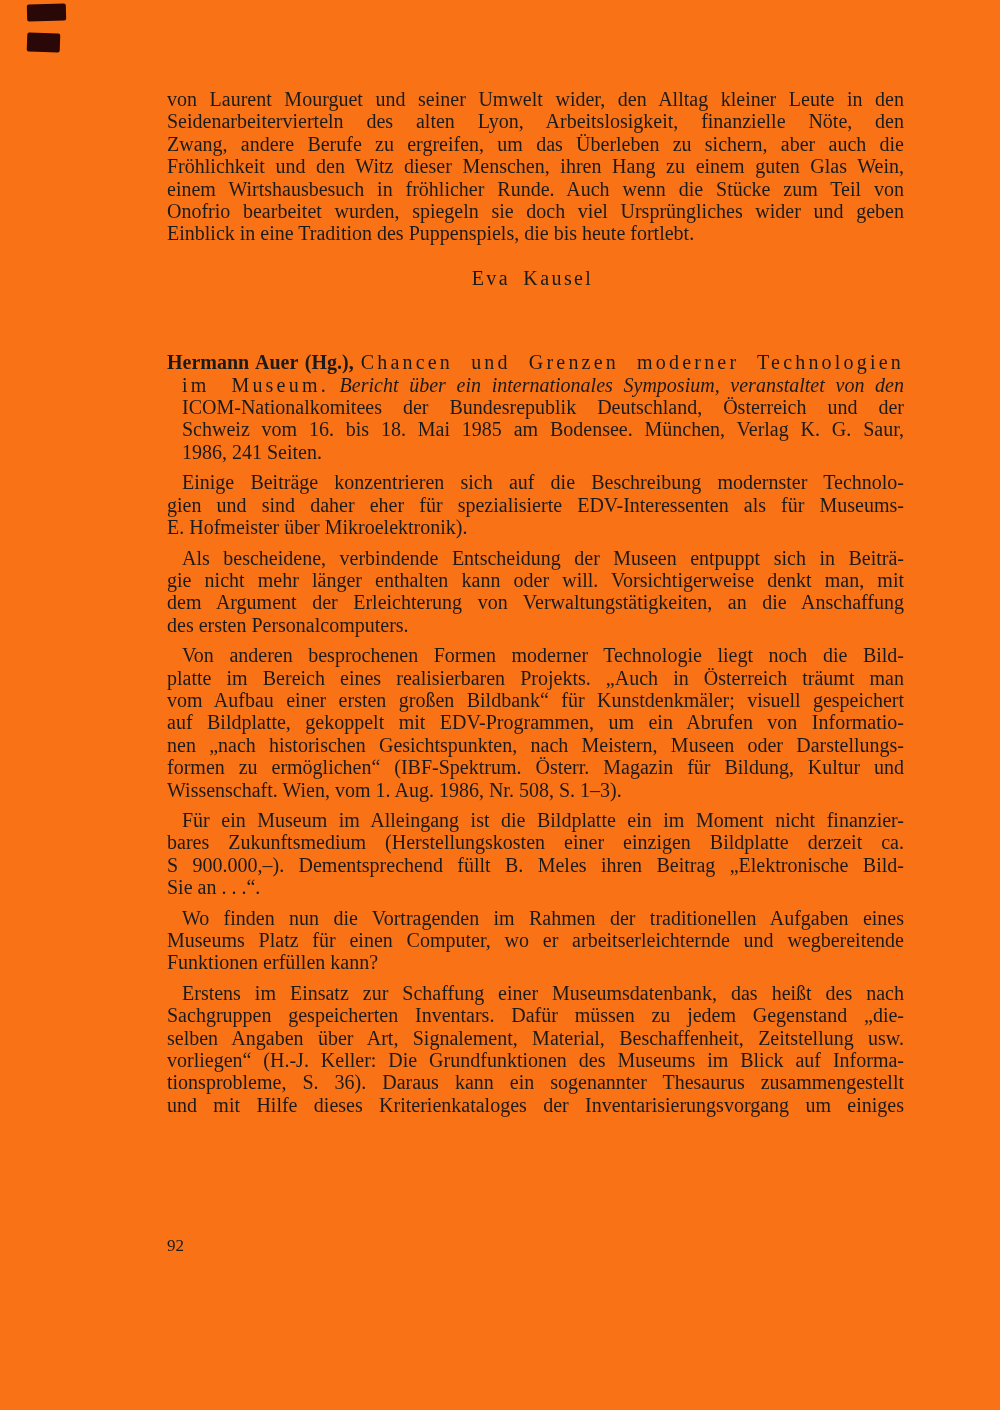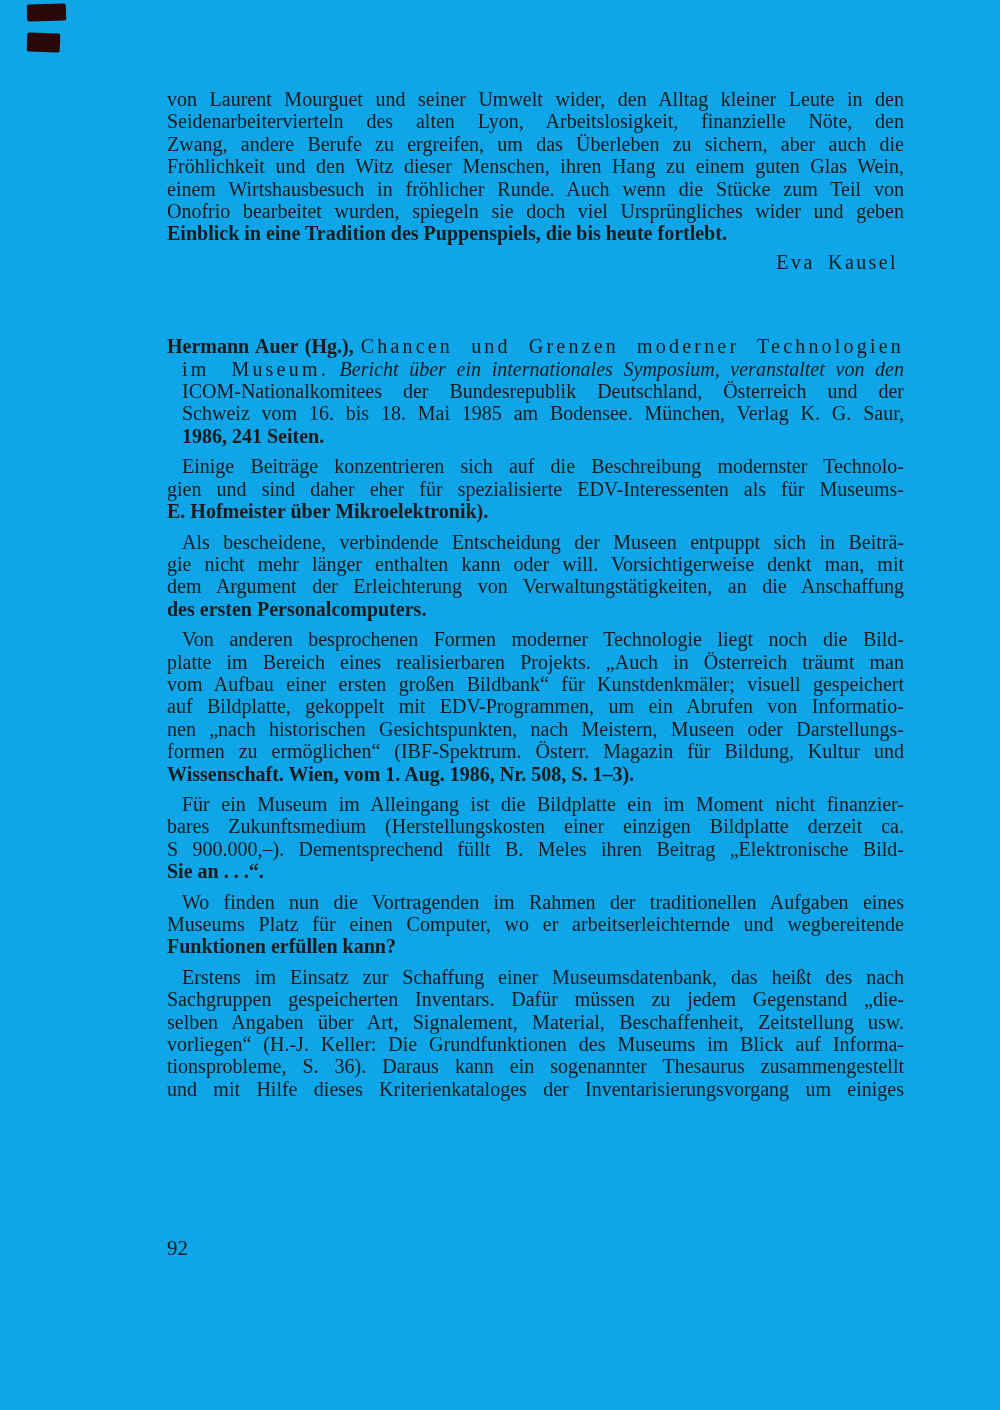--- a/index.html
+++ b/index.html
@@ -4,21 +4,21 @@
 <style>
   html, body {
     margin: 0;
     padding: 0;
     background: #ffffff;
   }
   .page {
     position: relative;
     width: 1000px;
     height: 1410px;
-    background: #0ea5e9;
+    background: #f97316;
     overflow: hidden;
     font-family: "Liberation Serif", "DejaVu Serif", serif;
     color: #1b1b1b;
   }
   
   .mark {
     position: absolute;
     background: #2a0808;
   }
   .mark1 { left: 27px; top: 4px;  width: 39px; height: 17px; border-radius: 2px; transform: rotate(-1.5deg); }
@@ -36,48 +36,47 @@
     min-height: 22.4px;
   }
   .j {
     text-align: justify;
     text-align-last: justify;
     text-justify: inter-word;
   }
   .last {
     text-align: center;
     text-align-last: left;
-    font-weight: bold;
   }
   .ind  { text-indent: 15px; }   
   .hang { padding-left: 15px; }  
 
   .para { margin-top: 8px; }
   .para.cont { margin-top: 0; }
 
   .signature {
-    margin-top: 6px;
-    text-align: right;
+    margin-top: 22px;
+    text-align: center;
     padding-right: 6px;
     letter-spacing: 0.12em;
     word-spacing: 0.3em;
   }
   .bib { margin-top: 62px; }
   .bold { font-weight: bold; }
   .spaced {
     letter-spacing: 0.16em;
     word-spacing: 0.4em;
   }
   .italic { font-style: italic; }
 
   .pageno {
     position: absolute;
     left: 167px;
     top: 1236px;
-    font-size: 21px;
+    font-size: 17px;
   }
 </style>
 </head>
 <body>
 
 <div class="page">
 
   <div class="mark mark1"></div>
   <div class="mark mark2"></div>
 

